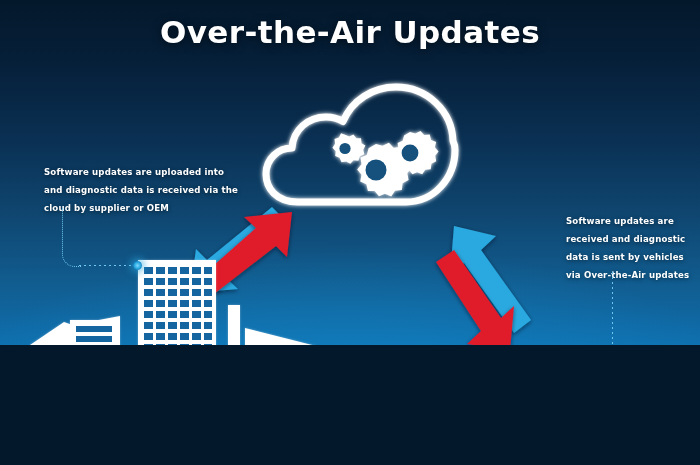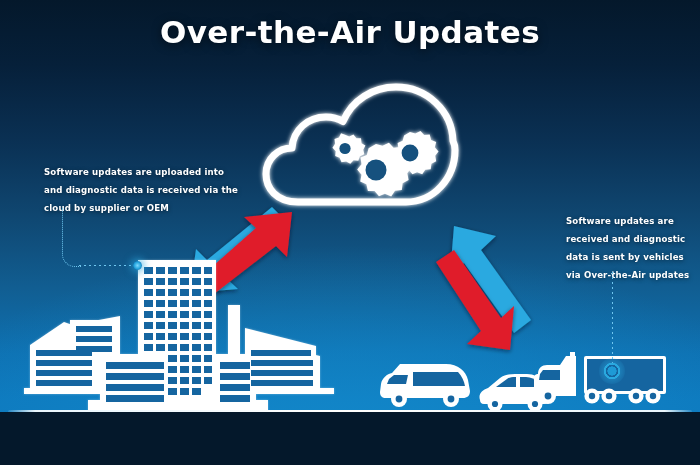--- a/index.html
+++ b/index.html
@@ -1,21 +1,21 @@
 <!DOCTYPE html>
 <html><head>
 <meta charset="utf-8">
 <style>
   html,body{margin:0;padding:0;}
   body{
     width:700px;height:465px;overflow:hidden;
     font-family:"DejaVu Sans","Liberation Sans",sans-serif;
     background:#04182b;
   }
-  #stage{position:relative;width:700px;height:412px;overflow:hidden;}
+  #stage{position:relative;width:700px;height:345px;overflow:hidden;}
 
   
   .bg{
     position:absolute;left:0;top:0;width:700px;height:465px;
     background:
       radial-gradient(120% 90% at 50% 105%, rgba(20,140,205,.95) 0%, rgba(20,140,205,0) 58%),
       linear-gradient(180deg,
         #04182b 0%,
         #06203a 14%,
         #0a3053 30%,

